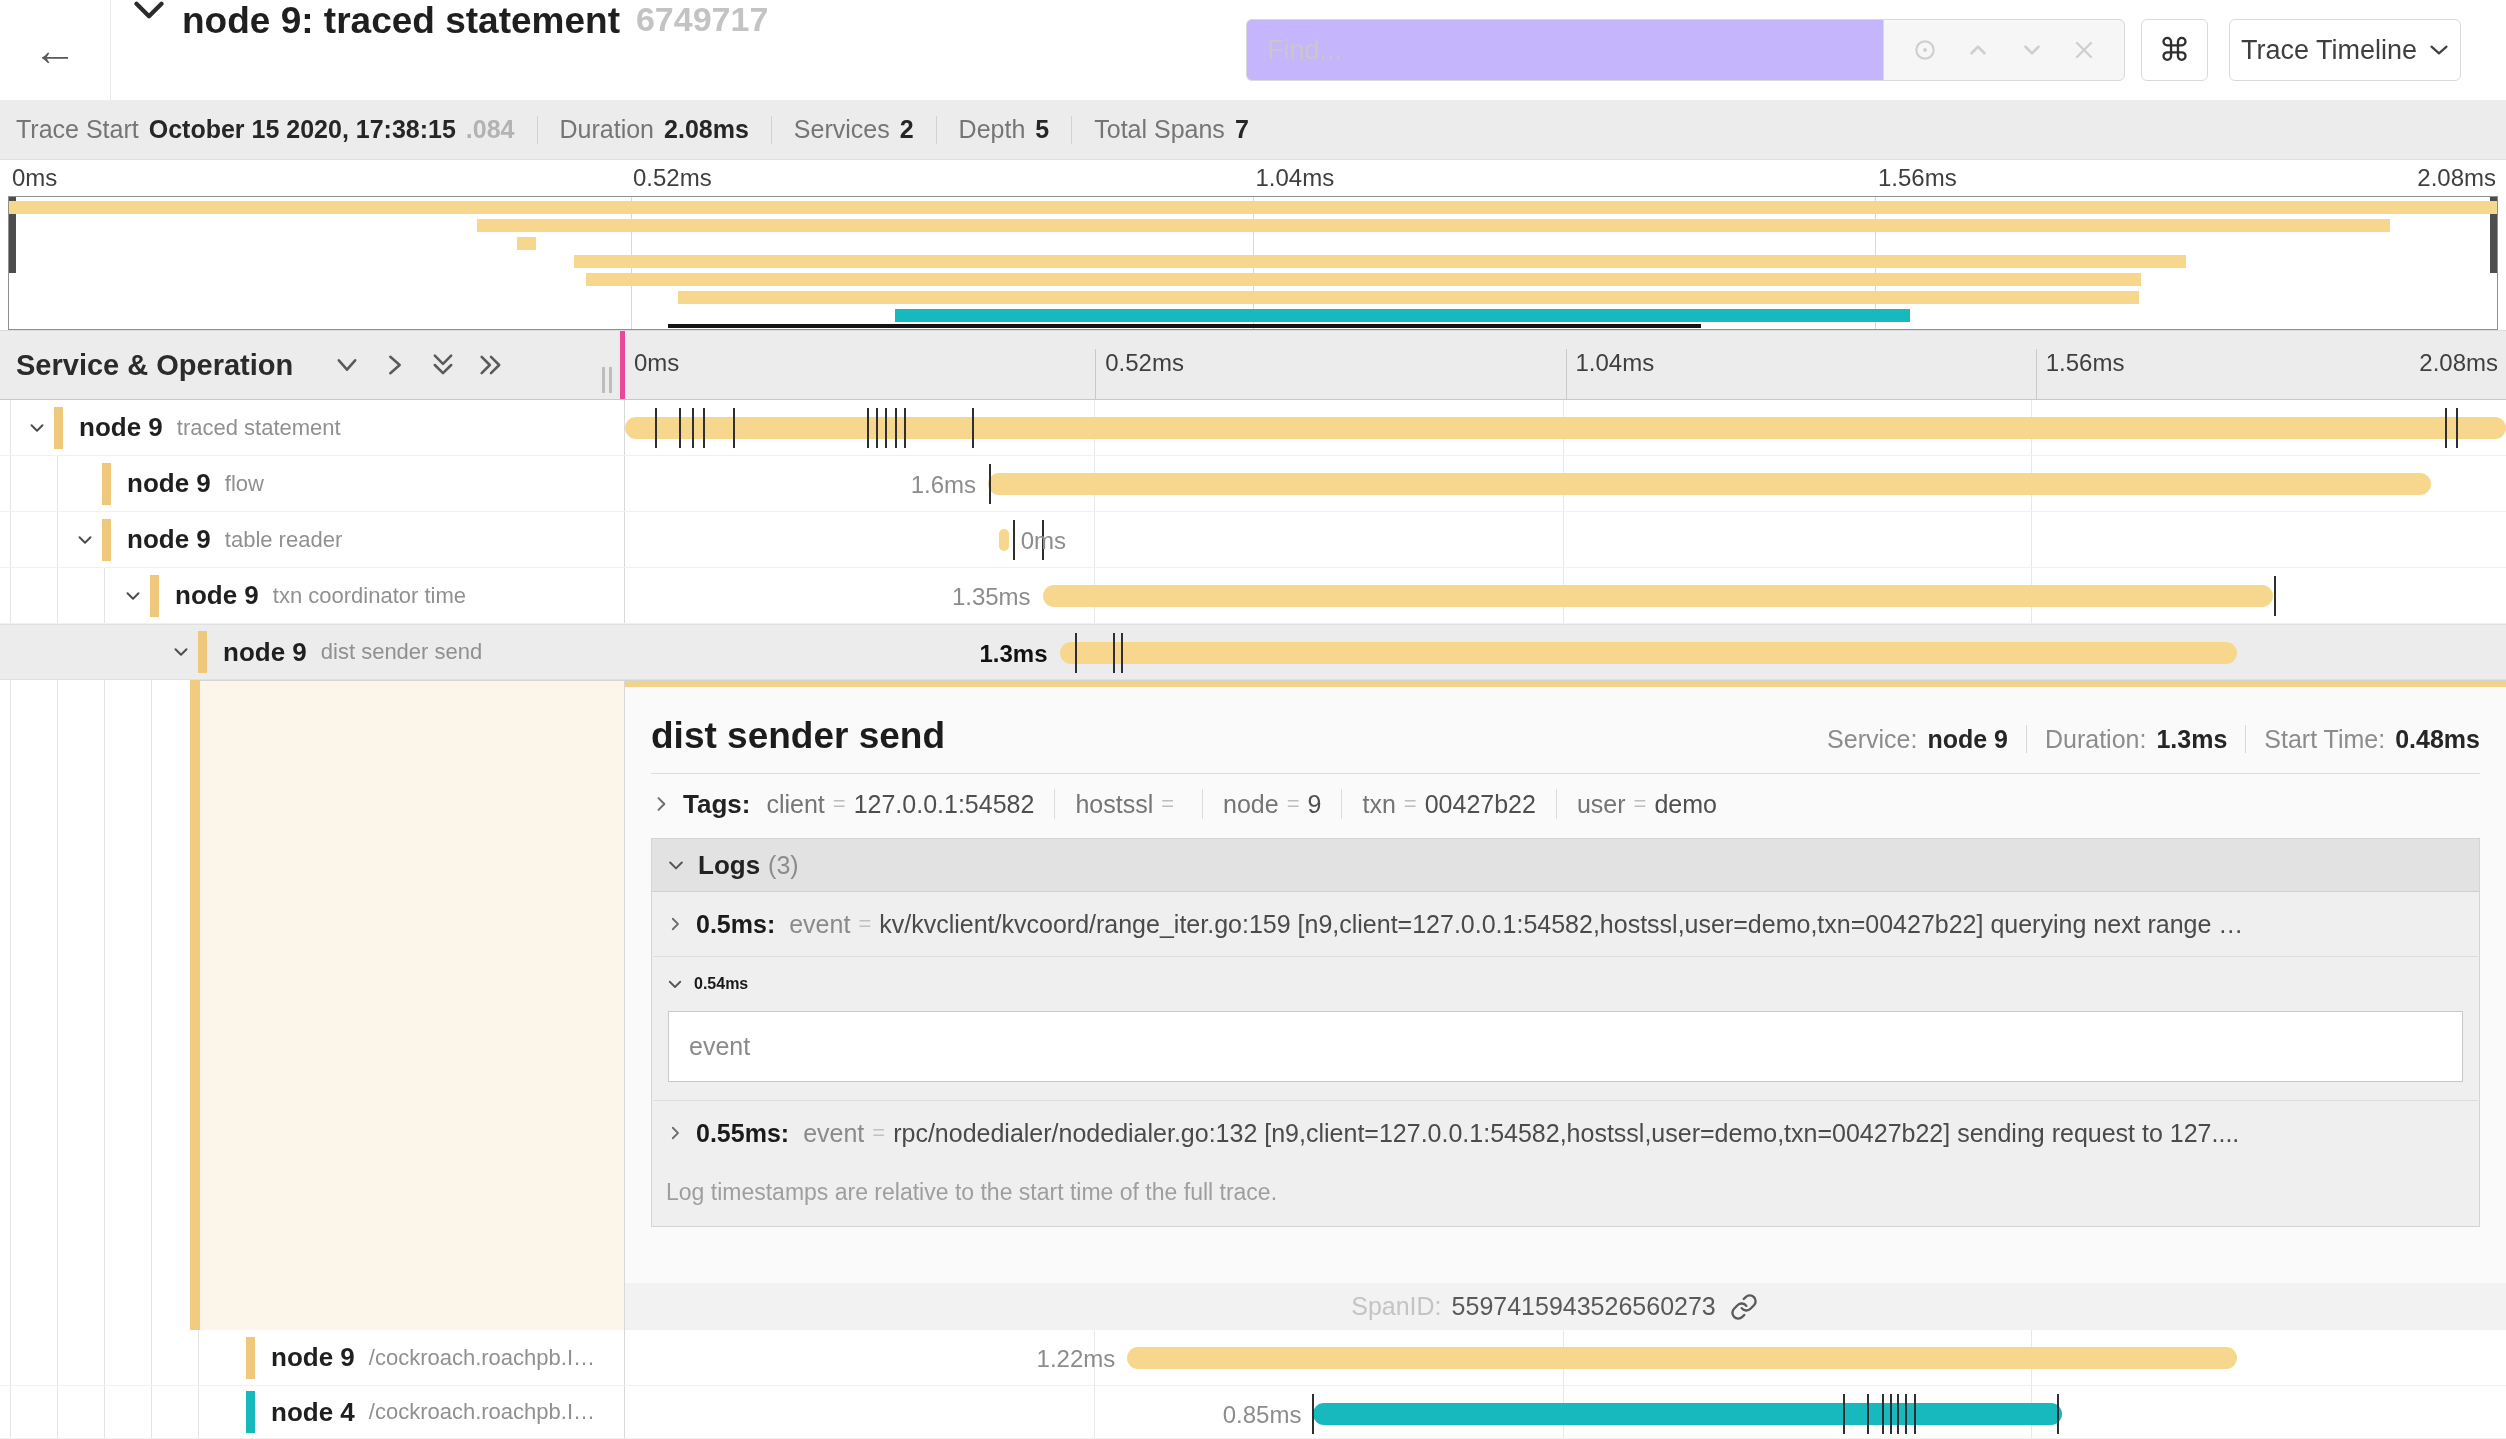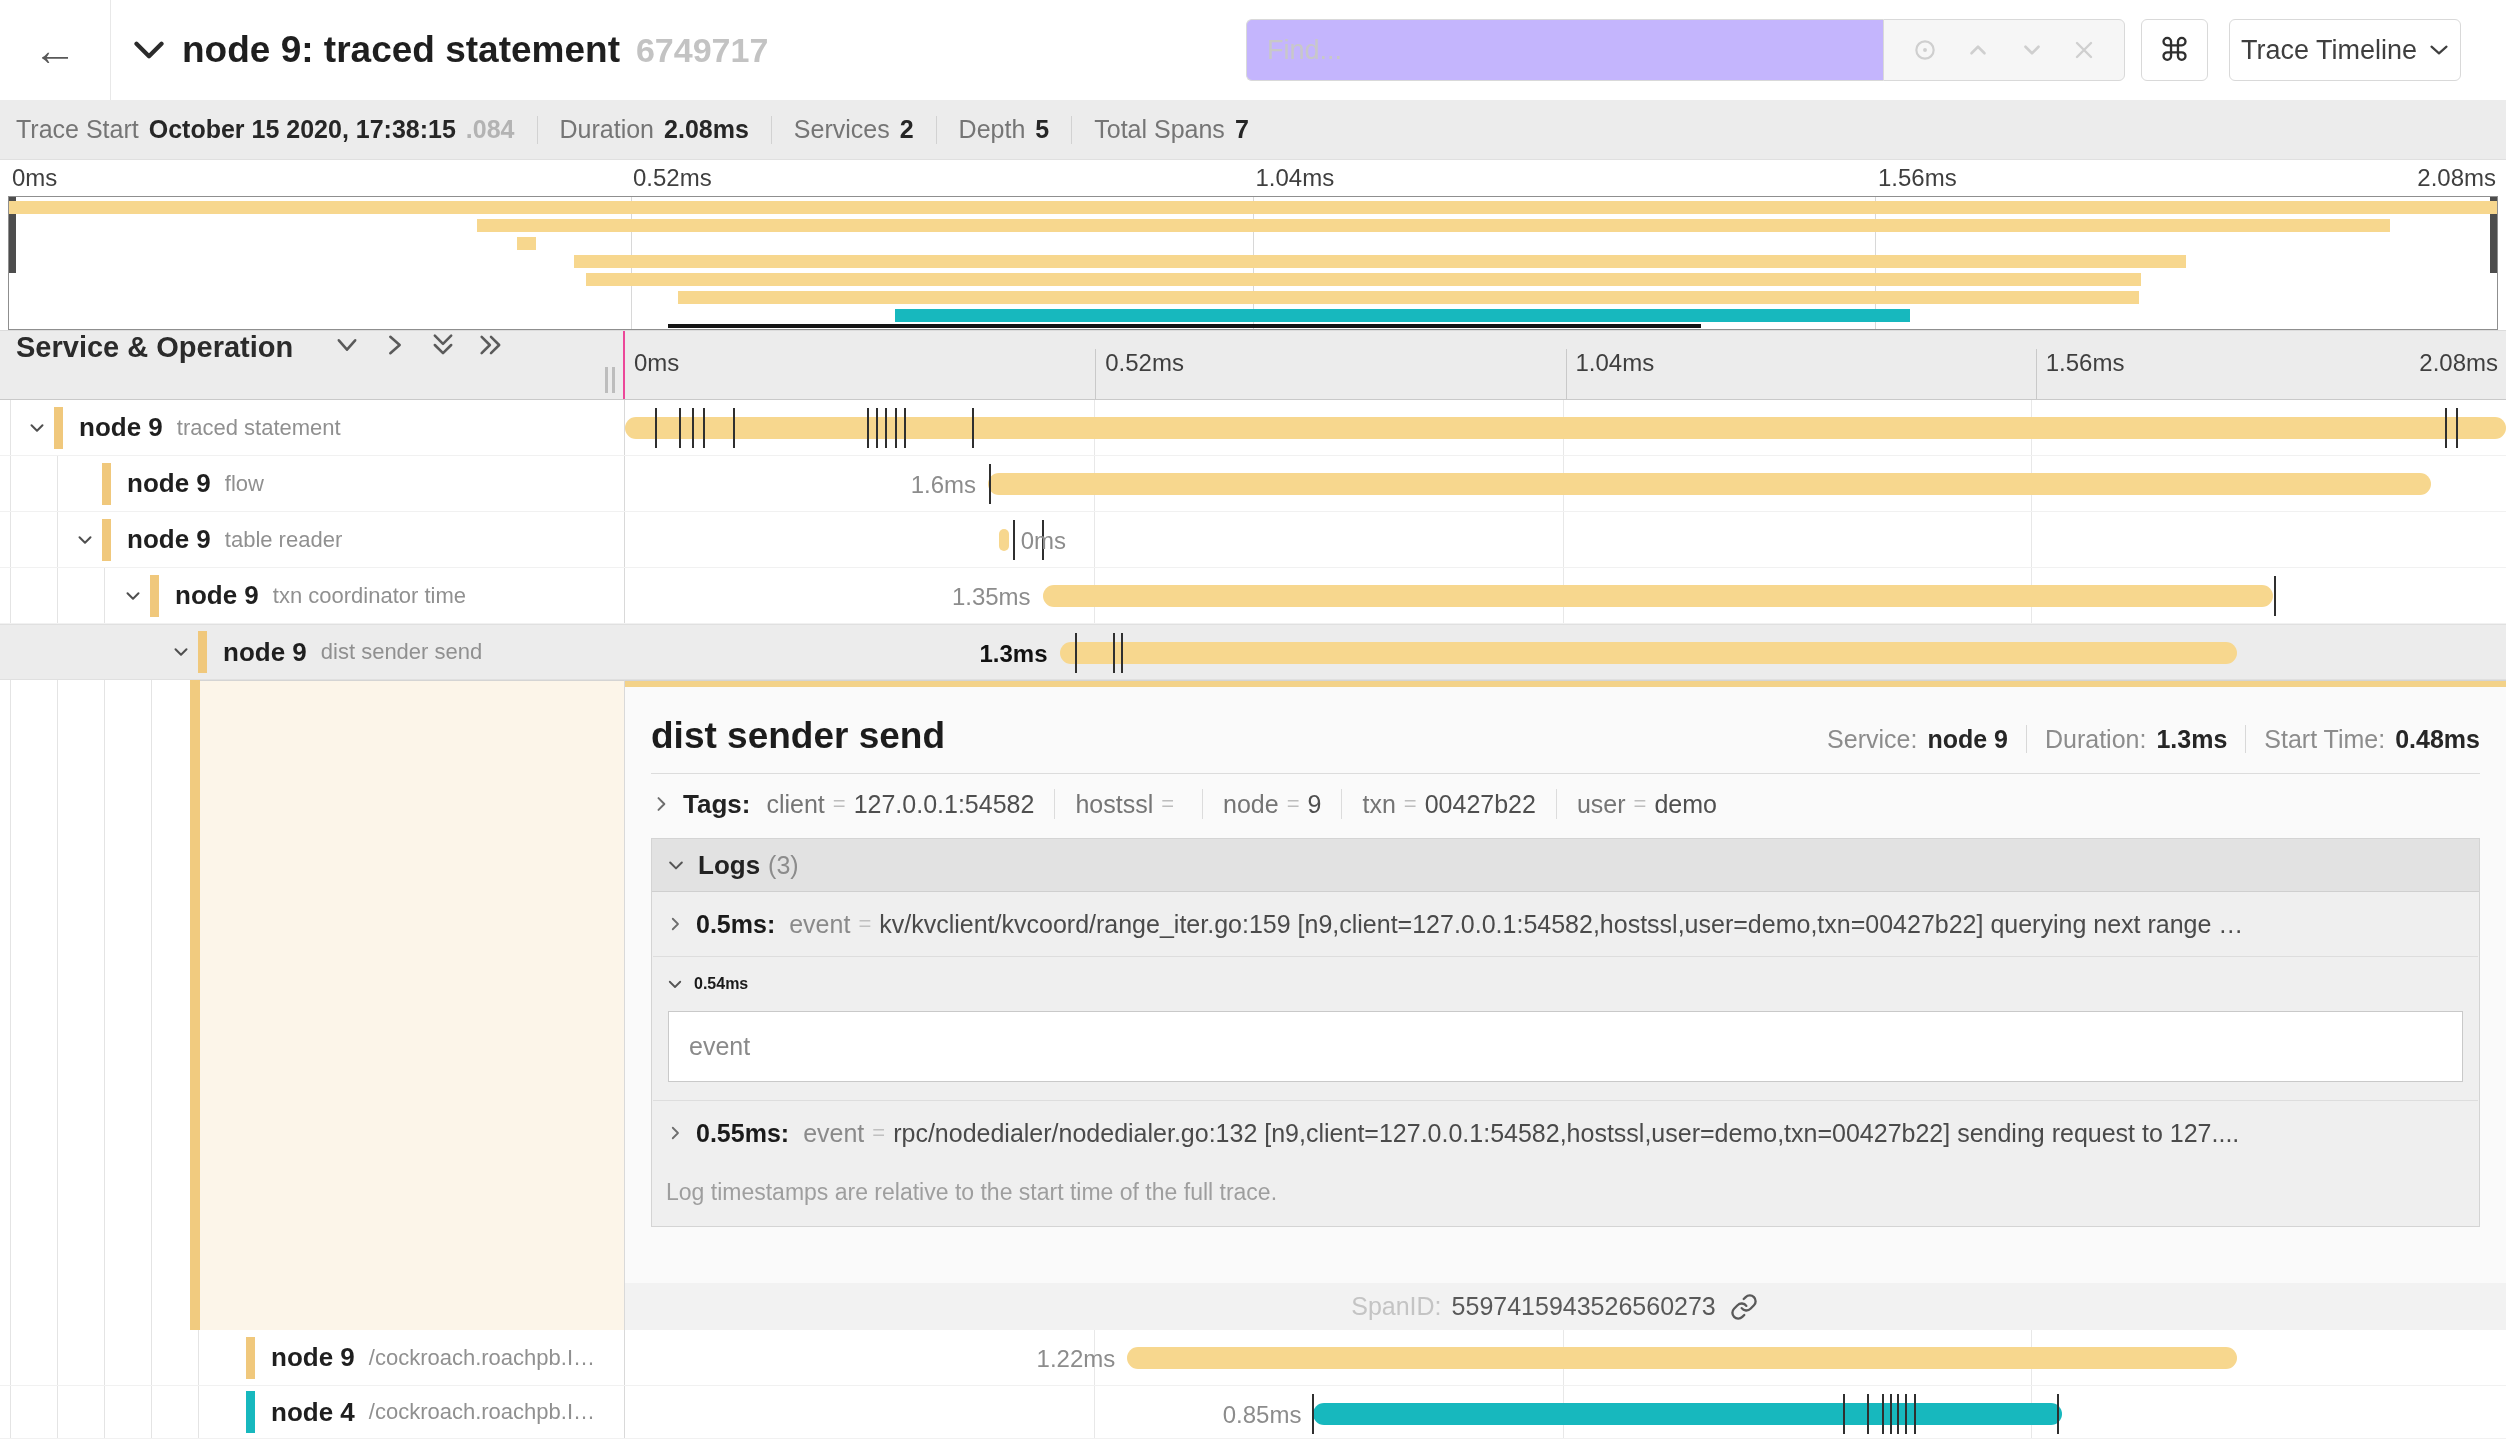--- a/index.html
+++ b/index.html
@@ -4,21 +4,21 @@
 <style>
   html,body{margin:0;padding:0}
   body{width:2506px;height:1439px;position:relative;overflow:hidden;background:#fff;
        font-family:"Liberation Sans",sans-serif;color:#262626}
   svg.chev{display:block}
 
   
   .topbar{position:absolute;top:0;left:0;width:2506px;height:100px;background:#fff}
   .back-btn{position:absolute;left:0;top:0;width:110px;height:100px;border-right:1px solid #e8e8e8;
             display:flex;align-items:center;justify-content:center;font-size:44px;color:#595959;cursor:pointer}
-  .title-wrap{position:absolute;left:134px;top:0;height:100px;display:flex;align-items:center}
+  .title-wrap{position:absolute;left:134px;top:0;height:100px;display:flex;align-items:flex-start}
   .title-chev{color:#2b2b2b;margin-right:18px}
   .trace-title{font-size:37px;font-weight:bold;color:#1f1f1f}
   .trace-id{font-size:34px;font-weight:bold;color:#c3c3c3;margin-left:16px}
   .find-box{position:absolute;left:1246px;top:19px;width:637px;height:62px;border:1px solid #d9d9d9;
             border-right:none;border-radius:6px 0 0 6px;box-sizing:border-box;background:#c4b5fd}
   .find-box input{width:100%;height:100%;border:none;outline:none;background:transparent;
             font-family:"Liberation Sans",sans-serif;font-size:27px;color:#444;padding:0 0 0 20px;box-sizing:border-box}
   .find-box input::placeholder{color:#c8c8c8}
   .find-suffix{position:absolute;left:1883px;top:19px;width:242px;height:62px;background:#f6f6f6;
             border:1px solid #d9d9d9;border-radius:0 6px 6px 0;box-sizing:border-box;
@@ -41,22 +41,22 @@
   .mm-labels span{position:absolute;top:4px}
   .mm{position:absolute;top:196px;left:8px;width:2488px;height:132px;border:1px solid #8f8f8f;background:#fff}
   .mm-grid{position:absolute;top:0;bottom:0;width:1px;background:#d8d8d8}
   .mm-bar{position:absolute;height:13px}
   .mm-ind{position:absolute;bottom:1px;height:4px;background:#141414}
   .mm-handle{position:absolute;top:0;width:7px;height:76px;background:#4d4d4d}
 
   
   .tl-head{position:absolute;top:330px;left:0;width:2506px;height:70px;background:#ececec;
            border-top:1px solid #dcdcdc;border-bottom:1px solid #c9c9c9;box-sizing:border-box;display:flex}
-  .tl-head-left{width:625px;border-right:2px solid #ec4899;box-sizing:border-box;position:relative;
-                display:flex;align-items:flex-start;padding-left:16px}
+  .tl-head-left{width:625px;border-right:5px solid #ec4899;box-sizing:border-box;position:relative;
+                display:flex;align-items:center;padding-left:16px}
   .tl-head-title{font-size:29px;font-weight:bold;color:#2b2b2b}
   .tl-head-icons{display:flex;align-items:center;gap:20px;margin-left:40px;color:#5a5a5a}
   .tl-head-icons .ic{cursor:pointer;display:flex}
   .col-resizer{position:absolute;right:8px;bottom:6px;display:flex;gap:4px;cursor:col-resize}
   .col-resizer i{width:3px;height:26px;background:#bdbdbd;display:block}
   .tl-head-right{flex:1;position:relative;font-size:24px;color:#3f3f3f}
   .rtick{position:absolute;top:18px;border-left:1px solid #c9c9c9;padding-left:9px;height:52px}
   .rtick.first{border-left:none}
   .rtick.last{border-left:none;right:8px;padding-left:0}
 

